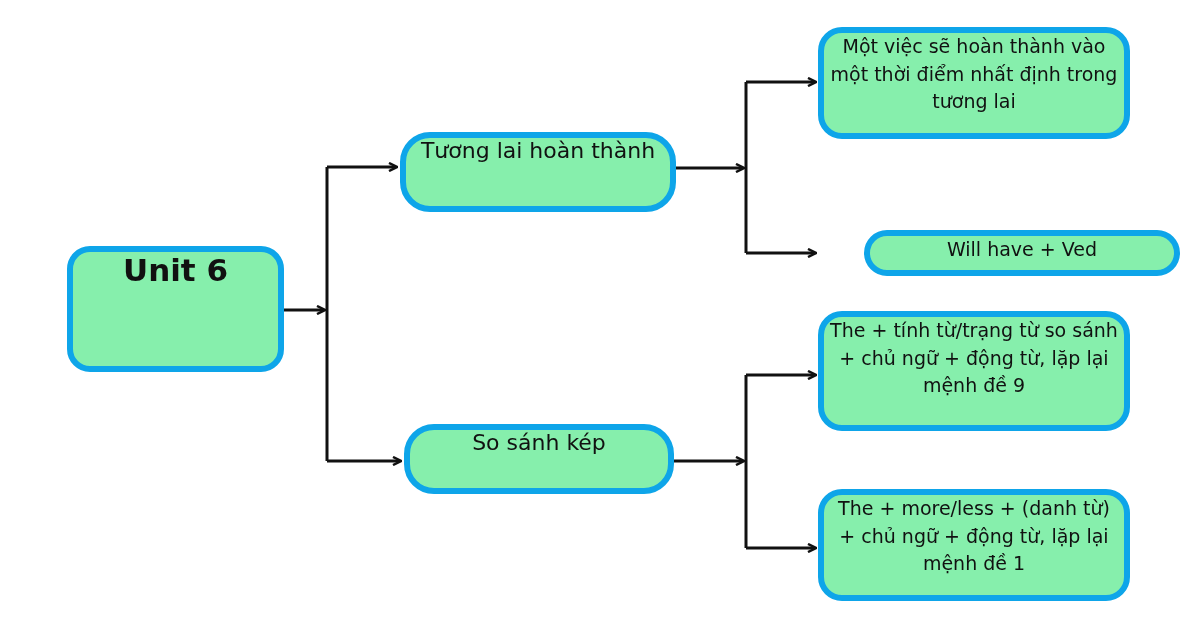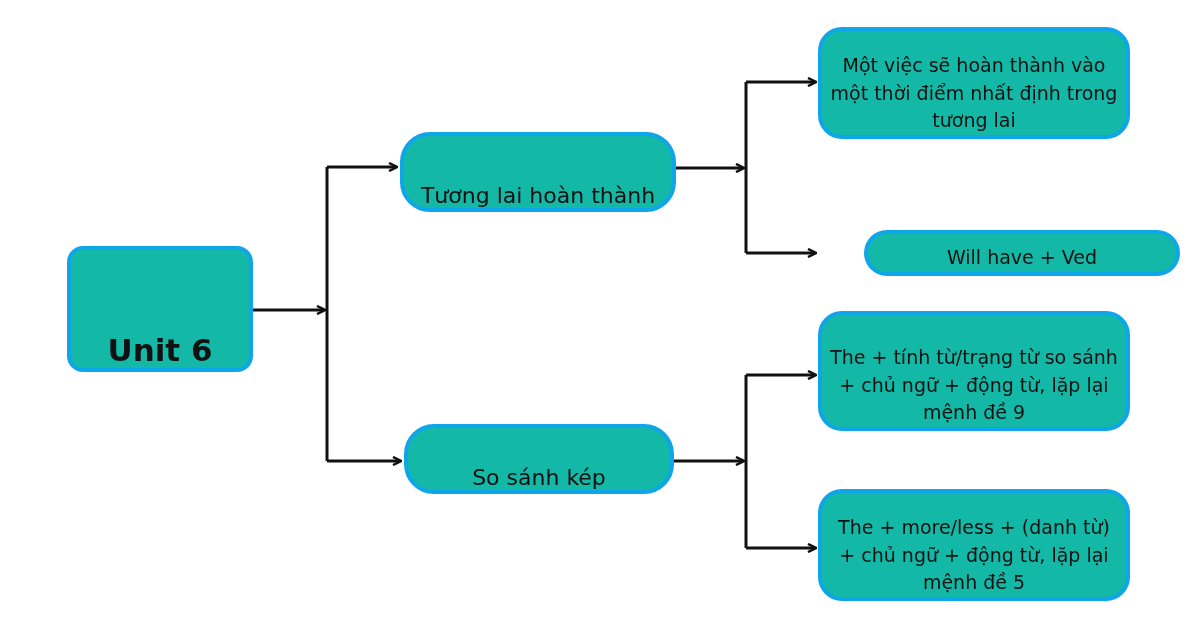--- a/index.html
+++ b/index.html
@@ -1,21 +1,21 @@
 <!DOCTYPE html>
 <html><head>
 <meta charset="utf-8">
 <style>
   html, body { margin:0; padding:0; background:#ffffff; }
   body { width:1200px; height:628px; position:relative; overflow:hidden; font-family:"Liberation Sans", sans-serif; }
   svg.lines { position:absolute; left:0; top:0; }
-  .node { position:absolute; box-sizing:border-box; background:#14b8a6; border:4px solid #0ea5e9;
-          display:flex; align-items:flex-end; justify-content:center; text-align:center; color:#111;
+  .node { position:absolute; box-sizing:border-box; background:#86efac; border:6px solid #0ea5e9;
+          display:flex; align-items:flex-start; justify-content:center; text-align:center; color:#111;
           font-family:"DejaVu Sans", sans-serif; }
-  .root { left:67px; top:246px; width:186px; height:126px; border-radius:16px; font-weight:bold; font-size:31px; }
+  .root { left:67px; top:246px; width:217px; height:126px; border-radius:23px; font-weight:bold; font-size:31px; }
   .mid { border-radius:30px; font-size:22px; }
   .leaf { border-radius:24px; font-size:19px; line-height:1.45; padding:0 6px; }
 </style>
 </head>
 <body>
 
 <svg class="lines" width="1200" height="628">
   <defs>
     <marker id="ah" markerWidth="10" markerHeight="10" refX="8" refY="5" orient="auto" markerUnits="userSpaceOnUse">
       <path d="M1,1 L9,5 L1,9" fill="none" stroke="#111" stroke-width="2.5"></path>
@@ -51,14 +51,14 @@
 <div class="node leaf" style="left:818px;top:27px;width:312px;height:112px;">
     <span>Một việc sẽ hoàn thành vào một thời điểm nhất định trong tương lai</span>
   </div>
 <div class="node leaf" style="left:864px;top:230px;width:316px;height:46px;">
     <span>Will have + Ved</span>
   </div>
 <div class="node leaf" style="left:818px;top:311px;width:312px;height:120px;">
     <span>The + tính từ/trạng từ so sánh + chủ ngữ + động từ, lặp lại mệnh đề 9</span>
   </div>
 <div class="node leaf" style="left:818px;top:489px;width:312px;height:112px;">
-    <span>The + more/less + (danh từ) + chủ ngữ + động từ, lặp lại mệnh đề 5</span>
+    <span>The + more/less + (danh từ) + chủ ngữ + động từ, lặp lại mệnh đề 1</span>
   </div>
 
 </body></html>

